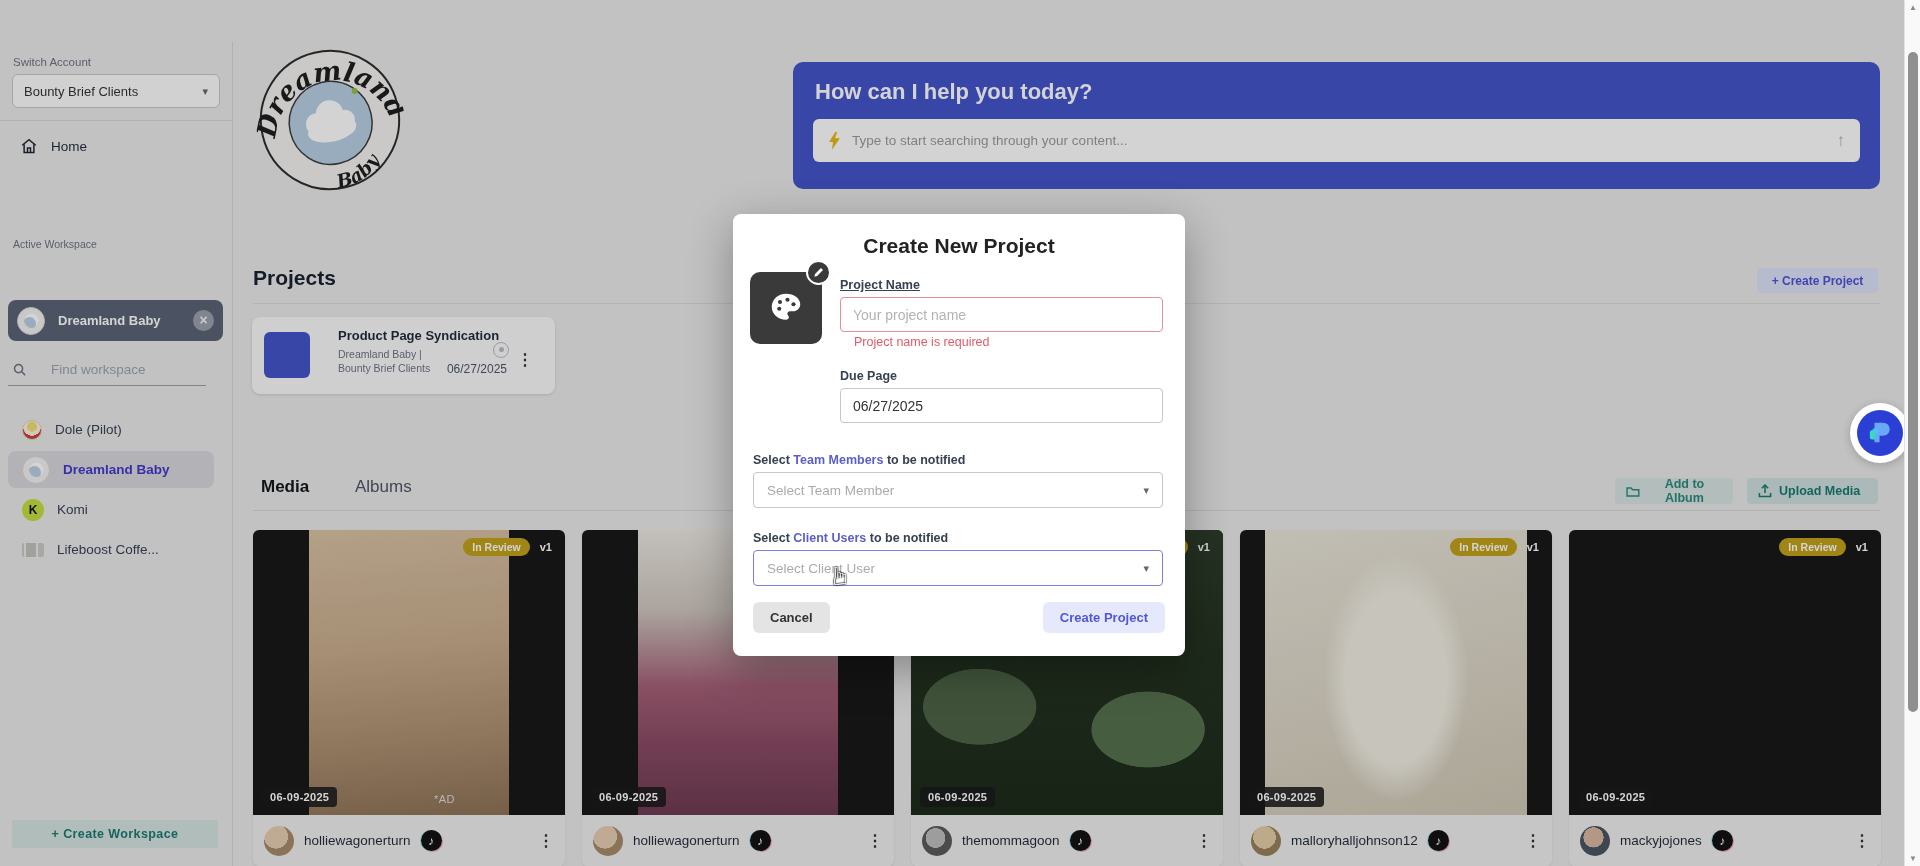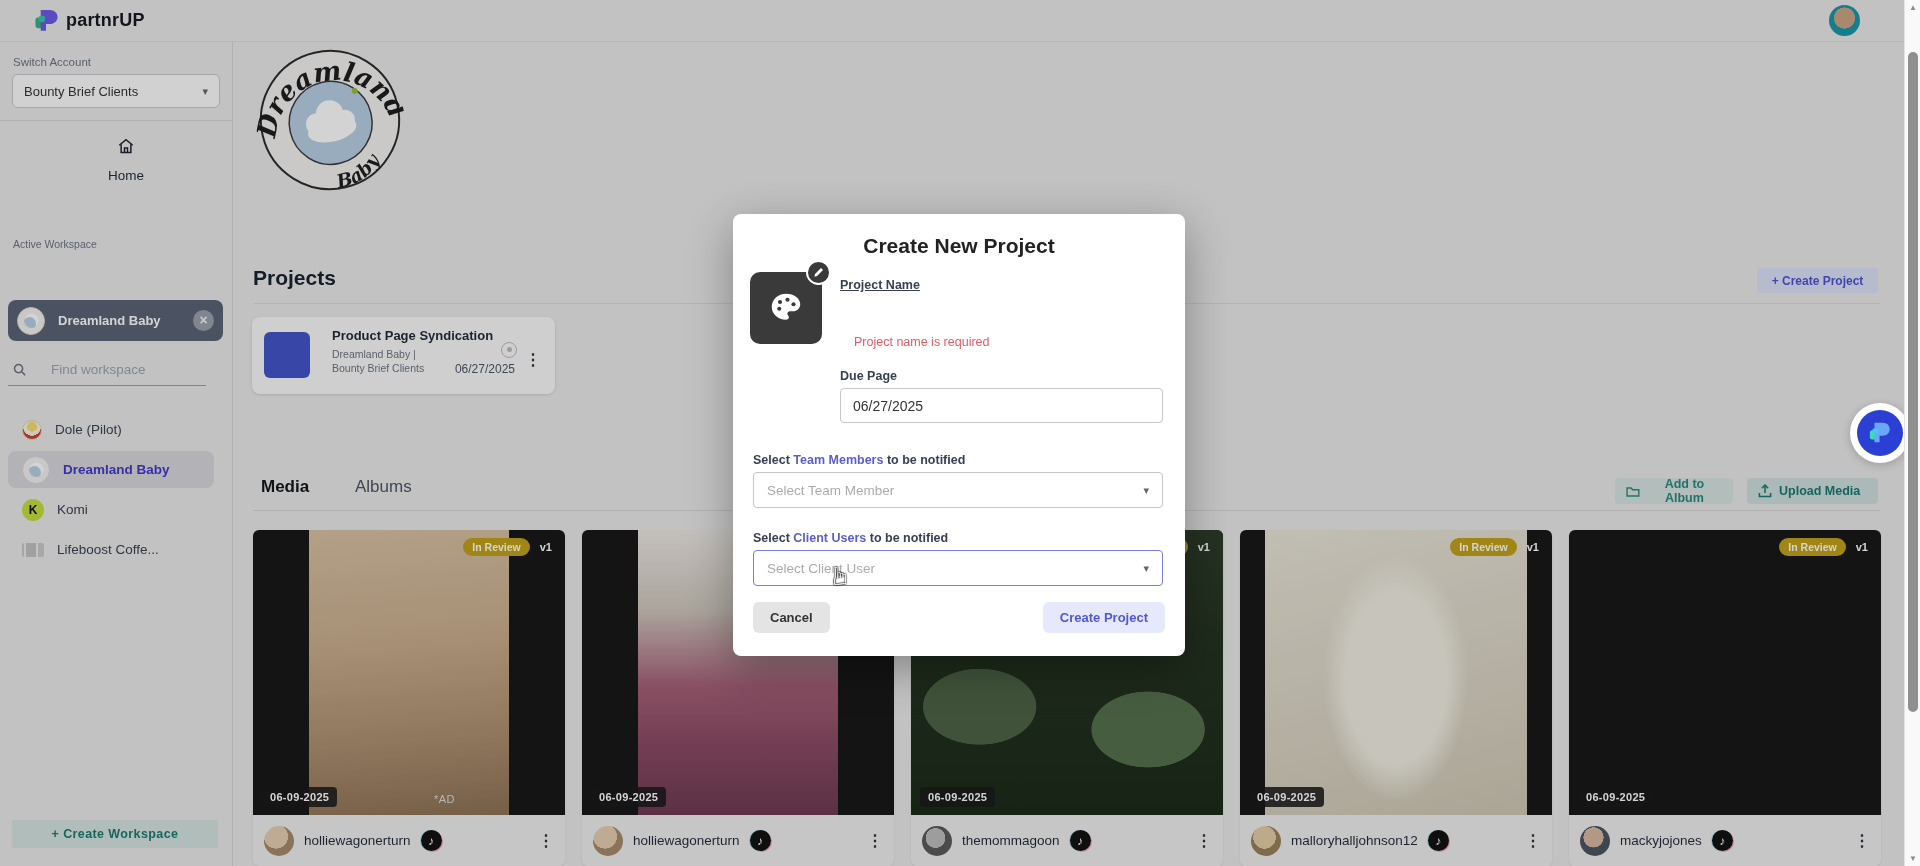--- a/index.html
+++ b/index.html
@@ -16,21 +16,21 @@
 
   
   .sidebar { position:absolute; top:42px; left:0; width:233px; bottom:0; border-right:1px solid #d6d6d6; }
   .switch-label { margin:14px 0 6px 13px; font-size:11.5px; color:#6b7280; }
   .account-select { margin:0 12px; height:34px; background:#fdfdfd; border:1px solid #c9c9c9;
            border-radius:6px; display:flex; align-items:center; justify-content:space-between;
            padding:0 11px; font-size:13px; color:#333; cursor:pointer; }
   .account-panel-line { margin-top:12px; border-bottom:1px solid #d6d6d6; }
   .chev { color:#666; font-size:11px; }
   .home-item { display:flex; align-items:center; gap:13px; margin:16px 0 0 20px; font-size:13.5px;
-           color:#1f2937; cursor:pointer;flex-direction:column; }
+           color:#1f2937; cursor:pointer; }
   .aw-label { position:absolute; top:196px; left:13px; font-size:10.5px; color:#6b7280; }
   .aw-pill { position:absolute; top:258px; left:8px; right:9px; height:41px; background:#596274;
            border-radius:8px; display:flex; align-items:center; gap:13px; padding:0 9px;
            color:#fff; font-weight:bold; font-size:13px; cursor:pointer; }
   .ws-logo-sm { width:28px; height:28px; border-radius:50%; background:#f3f2ef; border:1px solid #d9d7d2;
            display:flex; align-items:center; justify-content:center; flex:0 0 auto; }
   .ws-logo-sm i { display:block; width:15px; height:15px; border-radius:50%; background:#b7d0e4;
            box-shadow: inset -2px 3px 0 1px #ffffff; }
   .aw-close { margin-left:auto; width:21px; height:21px; border-radius:50%; background:#9aa1ad;
            color:#f3f4f6; font-size:14px; line-height:20px; text-align:center; font-weight:bold; cursor:pointer; }
@@ -67,22 +67,22 @@
   .banner-search input::placeholder { color:#9b9b9b; }
   .send-arrow { color:#b3b3b3; font-size:17px; font-weight:bold; cursor:pointer; }
 
   
   .projects-heading { position:absolute; left:253px; top:266px; font-size:21px; font-weight:bold; color:#17202d; }
   .create-project-btn { position:absolute; left:1757px; top:268px; width:121px; height:25px; border:0;
            background:#dde2f8; color:#4f51d4; font-size:12px; font-weight:bold; border-radius:4px;
            cursor:pointer; font-family:inherit; }
   .projects-divider { position:absolute; left:253px; right:40px; top:303px; border-bottom:1px solid #d9d9d9; }
   .project-card { position:absolute; left:252px; top:317px; width:303px; height:77px; background:#fbfbfa;
-           border-radius:8px; box-shadow:0 1px 3px rgba(0,0,0,.13); padding:11px 10px 10px 12px;
-           display:flex; gap:22px; cursor:pointer; }
+           border-radius:8px; box-shadow:0 1px 3px rgba(0,0,0,.13); padding:11px 18px 10px 12px;
+           display:flex; gap:28px; cursor:pointer; }
   .pc-thumb { width:46px; height:46px; background:#4353c9; border-radius:6px; flex:0 0 auto; margin-top:4px; }
   .pc-main { flex:1; position:relative; }
   .pc-title { font-size:13px; font-weight:bold; color:#1f2937; }
   .pc-sub { margin-top:4px; font-size:10.5px; color:#6b7280; width:118px; line-height:1.35; }
   .pc-date { position:absolute; right:30px; bottom:8px; font-size:12px; color:#4b5563; }
   .pc-type { position:absolute; right:28px; top:14px; width:16px; height:16px; border:1.6px solid #b9bcc2;
            border-radius:50%; }
   .pc-type i { display:block; width:5px; height:5px; border-radius:50%; background:#b9bcc2; margin:4px auto; }
   .pc-dots { position:absolute; right:4px; top:22px; color:#2b2f36; font-size:16px; font-weight:bold; cursor:pointer; }
 
@@ -185,31 +185,20 @@
   .sb-up   { position:absolute; top:3px; left:0; width:16px; text-align:center; color:#8a8a8a; font-size:8px; cursor:pointer; }
   .sb-down { position:absolute; bottom:3px; left:0; width:16px; text-align:center; color:#8a8a8a; font-size:8px; cursor:pointer; }
   .sb-thumb { position:absolute; top:52px; left:3px; width:10px; height:660px; background:#8f8f8f;
            border-radius:6px; cursor:pointer; }
 </style>
 </head>
 <body>
 
 <div class="app">
 
-  <div class="topbar">
-    <div class="brand">
-      <svg width="25" height="25" viewBox="0 0 26 26">
-        <rect x="1.5" y="10" width="10" height="11" rx="2.5" fill="#35b37e"></rect>
-        <path d="M7 2 h9.5 c4.6 0 8 3.2 8 7.3 s-3.4 7.3-8 7.3 h-4 v7 h-5.5 z" fill="#6d59e8"></path>
-        <rect x="5" y="8" width="6.5" height="6.5" rx="1.8" fill="#3fc3ad"></rect>
-      </svg>
-      <span>partnrUP</span>
-    </div>
-    <div class="user-avatar"></div>
-  </div>
 
   <aside class="sidebar">
     <div class="switch-label">Switch Account</div>
     <div class="account-select">
       <span>Bounty Brief Clients</span>
       <span class="chev">▾</span>
     </div>
     <div class="account-panel-line"></div>
 
     <div class="home-item">
@@ -273,20 +262,30 @@
     <path id="arcTop" d="M 16 88 A 60 60 0 0 1 134 82" fill="none"></path>
     <text font-size="27" font-style="italic" font-weight="bold" font-family="DejaVu Serif, serif" fill="#1d1d1d">
       <textPath href="#arcTop" startOffset="4%">Dreamland</textPath>
     </text>
     <path id="arcBot" d="M 38 130 A 54 54 0 0 0 122 116" fill="none"></path>
     <text font-size="19" font-style="italic" font-weight="bold" font-family="DejaVu Serif, serif" fill="#1d1d1d">
       <textPath href="#arcBot" startOffset="34%">Baby</textPath>
     </text>
   </svg>
 
+  <div class="banner">
+    <div class="banner-title">How can I help you today?</div>
+    <div class="banner-search">
+      <svg width="13" height="18" viewBox="0 0 14 20">
+        <polygon points="8,0 1,11 5.5,11 4,20 13,7 7.5,7 10,0" fill="#e8b90f"></polygon>
+      </svg>
+      <input type="text" placeholder="Type to start searching through your content..." style="">
+      <span class="send-arrow">↑</span>
+    </div>
+  </div>
 
   <div class="projects-heading">Projects</div>
   <button class="create-project-btn">+  Create Project</button>
   <div class="projects-divider"></div>
 
   <div class="project-card">
     <div class="pc-thumb"></div>
     <div class="pc-main">
       <div class="pc-title">Product Page Syndication</div>
       <div class="pc-sub">Dreamland Baby | Bounty Brief Clients</div>
@@ -430,20 +429,21 @@
         <circle cx="7.5" cy="12.5" r="1.4" fill="#3a3a3a"></circle>
       </svg>
     </div>
     <div class="edit-badge">
       <svg width="11" height="11" viewBox="0 0 16 16">
         <path fill="#fff" d="M2 14 l1-4 8.5-8.5 3 3 L6 13 z"></path>
       </svg>
     </div>
 
     <div class="m-label name-label">Project Name</div>
+    <input class="m-input name-input" type="text" placeholder="Your project name" style="">
     <div class="name-error">Project name is required</div>
 
     <div class="m-label due-label">Due Page</div>
     <input class="m-input due-input" type="text" value="06/27/2025" style="">
 
     <div class="notify-label team-label"><span>Select </span><span class="link">Team Members</span><span> to be notified</span></div>
     <div class="m-select team-select">
       <span>Select Team Member</span>
       <span class="chev">▾</span>
     </div>

